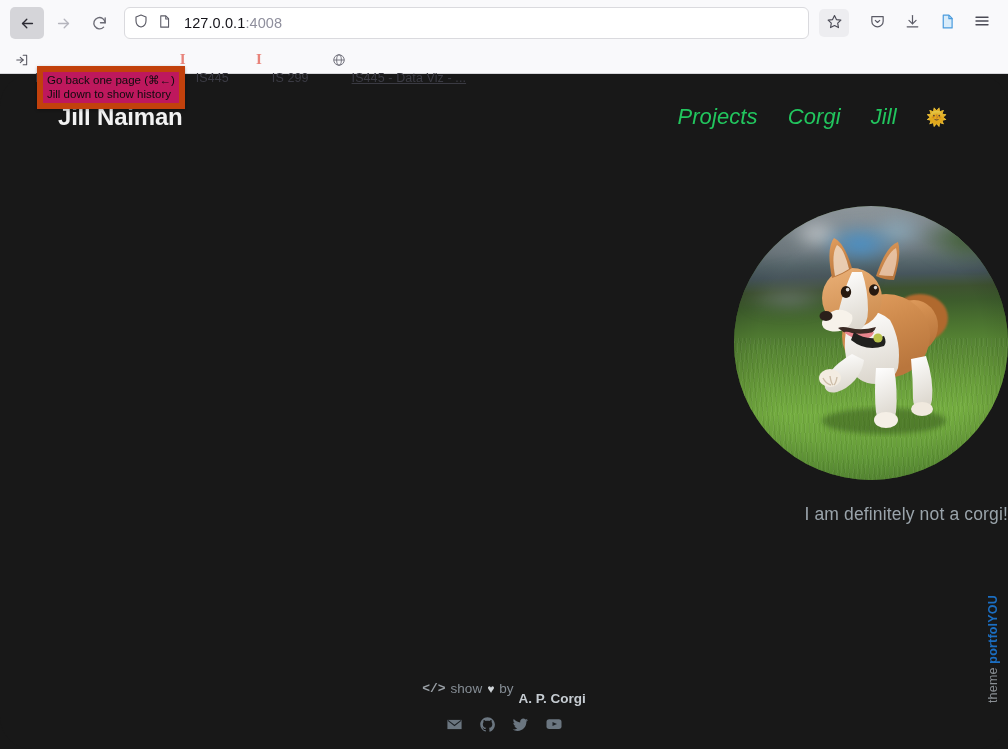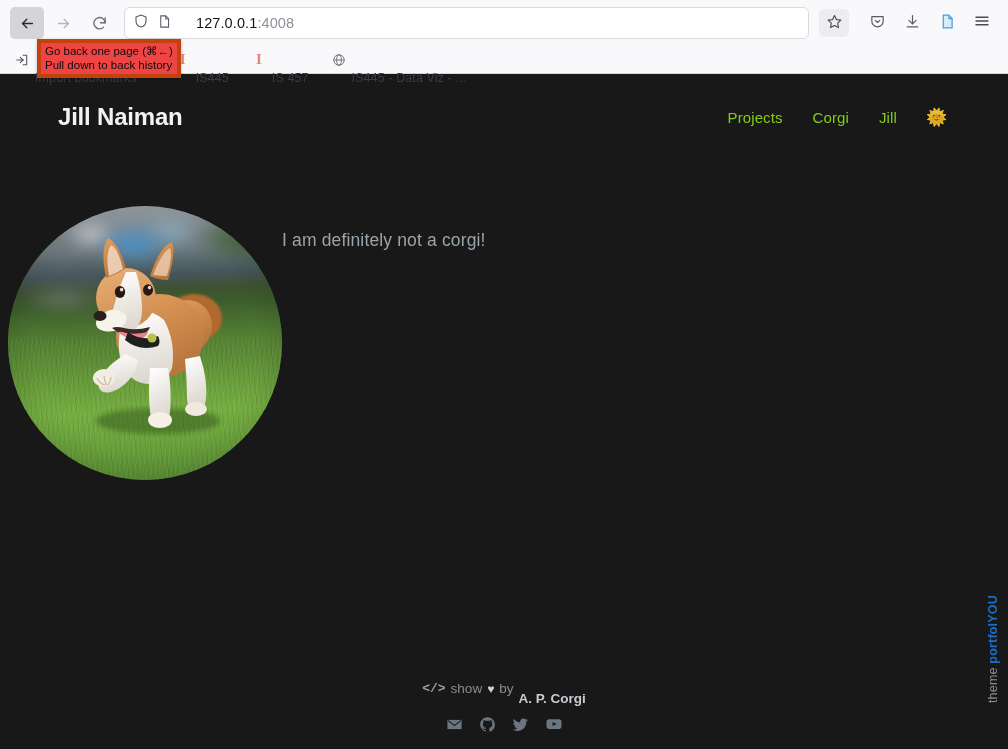--- a/index.html
+++ b/index.html
@@ -44,21 +44,21 @@
   .urlbar {
     flex: 1 1 auto;
     height: 32px;
     background: #ffffff;
     border: 1px solid #dadade;
     border-radius: 6px;
     margin: 0 8px 0 6px;
     display: flex;
     align-items: center;
     padding: 0 8px;
-    gap: 24px;
+    gap: 12px;
     min-width: 0;
   }
   .urlbar-icons { display: flex; align-items: center; gap: 8px; flex: 0 0 auto; }
   .url-text {
     flex: 1 1 auto;
     font-size: 14.5px;
     color: #15141a;
     white-space: nowrap;
     overflow: hidden;
     letter-spacing: 0.1px;
@@ -101,23 +101,23 @@
     color: #e8837a;
     font-size: 15px;
     font-weight: bold;
     line-height: 1;
   }
 
   
   .tooltip {
     position: absolute;
     left: 37px;
-    top: 39px;
-    background: #ef4444;
-    border: 4px solid #c2410c;
+    top: 66px;
+    background: #be185d;
+    border: 6px solid #c2410c;
     box-shadow: 0 1px 3px rgba(0,0,0,.28);
     padding: 1px 4px 2px 4px;
     z-index: 60;
     line-height: 14px;
   }
   .tooltip div {
     font-size: 11.5px;
     color: #0c0c0d;
     white-space: nowrap;
     font-family: "Liberation Sans", sans-serif;
@@ -145,35 +145,36 @@
     font-size: 24px;
     font-weight: bold;
     letter-spacing: -0.2px;
   }
   .site-nav {
     display: flex;
     align-items: center;
     gap: 30px;
   }
   .nav-link {
-    color: #84cc16;
-    font-size: 15px;
+    color: #22c55e;
+    font-size: 22px;
     letter-spacing: .1px;
+    font-style: italic;
   }
   .theme-toggle {
     font-size: 17px;
     line-height: 1;
     filter: saturate(.85) brightness(.92);
   }
 
   
   .hero {
     display: flex;
-    flex-direction: row;
-    align-items: flex-start;
+    flex-direction: column;
+    align-items: flex-end;
     padding-top: 46px;
     padding-left: 8px;
   }
   .avatar {
     width: 274px;
     height: 274px;
     border-radius: 50%;
     overflow: hidden;
     position: relative;
     background: #3d5a28;
@@ -379,38 +380,38 @@
       <span class="bm-ico">
           <span class="ico-illinois">I</span>
         </span>
       <span class="bm-label">IS445</span>
     </div>
 
     <div class="bm-item" style="margin-left:6px;">
       <span class="bm-ico">
           <span class="ico-illinois">I</span>
         </span>
-      <span class="bm-label">IS 457</span>
-    </div>
-
-    <div class="bm-item" style="margin-left:6px;">
+      <span class="bm-label">IS 299</span>
+    </div>
+
+    <div class="bm-item" style="margin-left:6px;text-decoration:underline;">
       <span class="bm-ico">
         <svg width="14" height="14" viewBox="0 0 24 24" fill="none" stroke="#6e6e78" stroke-width="1.6">
           <circle cx="12" cy="12" r="9"></circle>
             <ellipse cx="12" cy="12" rx="4" ry="9"></ellipse>
             <line x1="3" y1="12" x2="21" y2="12"></line>
         </svg>
       </span>
       <span class="bm-label">IS445 - Data Viz - ...</span>
     </div>
   </div>
 
   <div class="tooltip">
     <div>Go back one page (⌘←)</div>
-    <div>Pull down to back history</div>
+    <div>Jill down to show history</div>
   </div>
 </div>
 
 <div class="page">
 
   <div class="site-header">
     <div class="brand">Jill Naiman</div>
     <div class="site-nav">
       <div class="nav-link">Projects</div>
       <div class="nav-link">Corgi</div>

